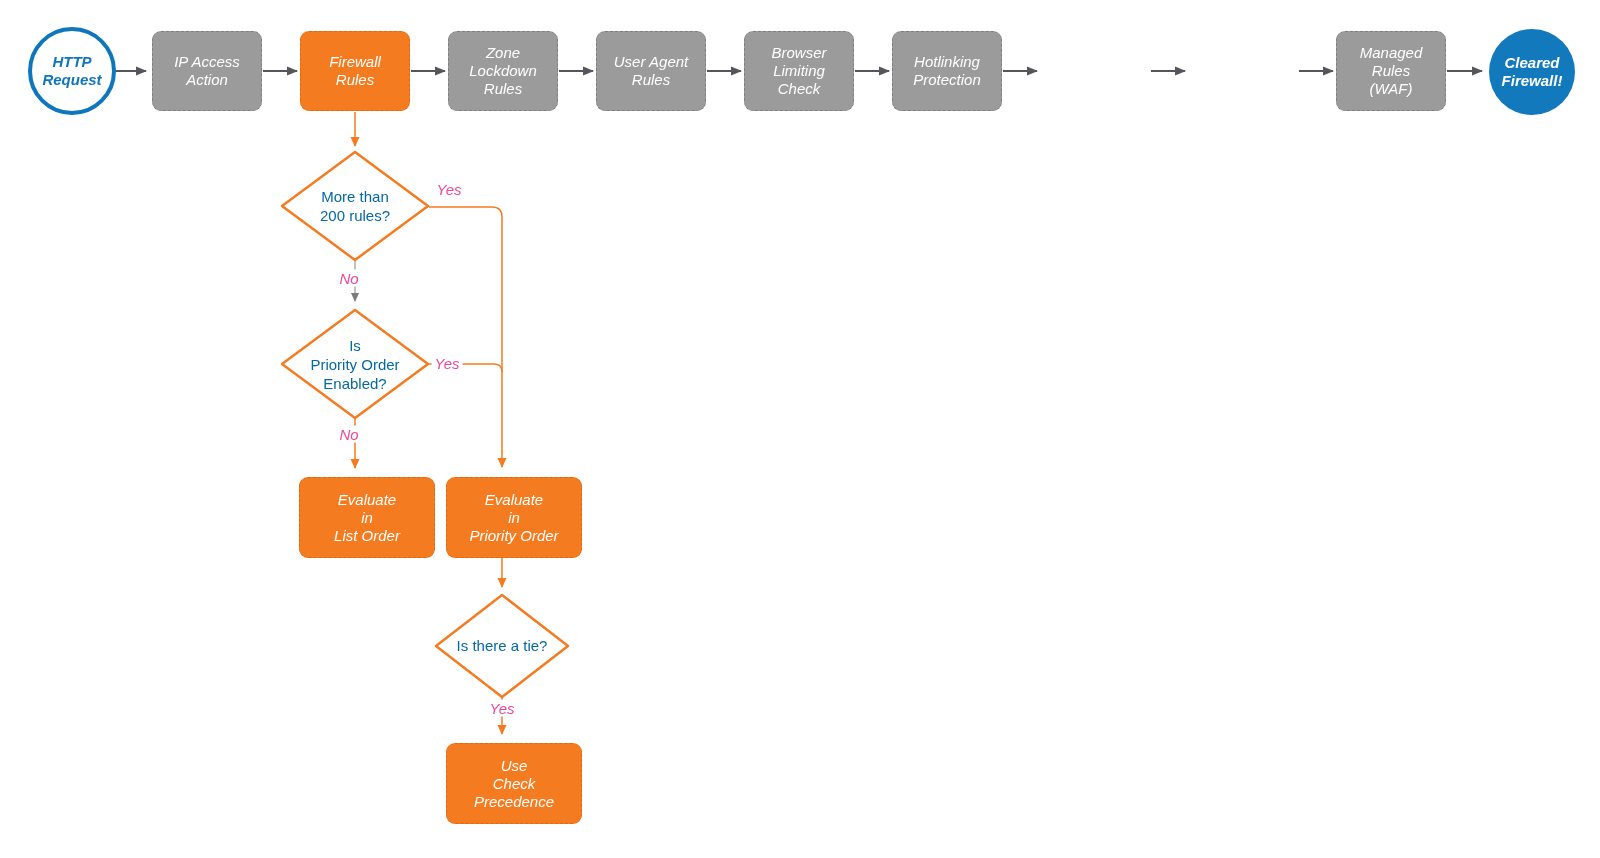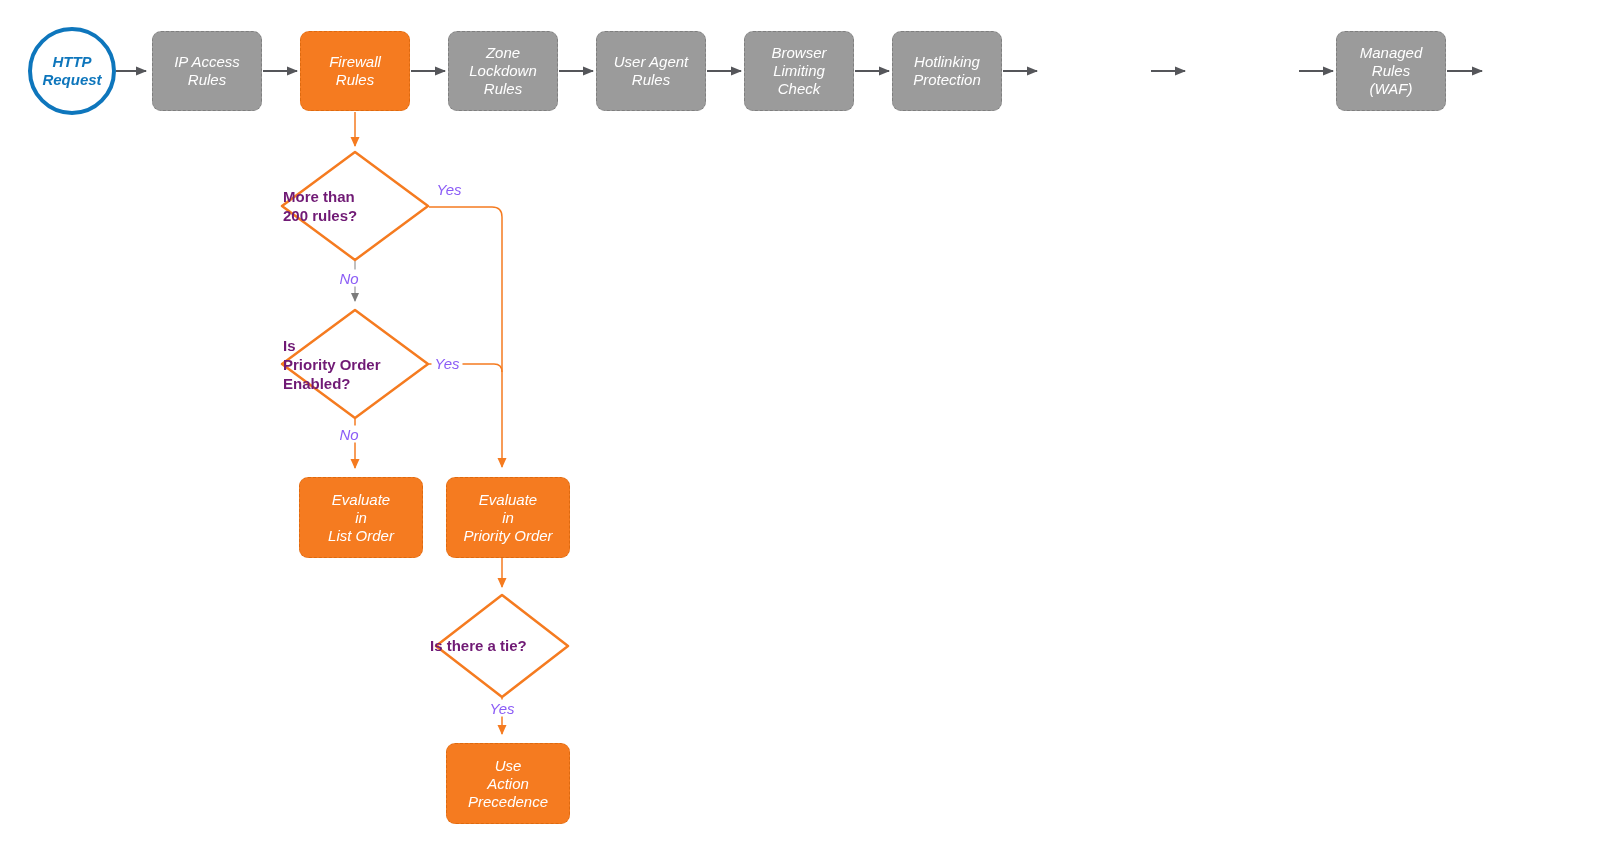--- a/index.html
+++ b/index.html
@@ -40,21 +40,21 @@
     border: 1px dashed #7F7F7F;
     color: #ffffff;
   }
   .orange {
     background: #F57B20;
     border: 1px dashed #DD6A10;
     color: #ffffff;
     align-items: center;
   }
   .action {
-    width: 124px;
+    width: 136px;
     height: 81px;
   }
   .circle {
     border-radius: 50%;
   }
   .circle .lbl { font-weight: bold; }
   .start-circle {
     left: 28px; top: 27px;
     width: 88px; height: 88px;
     background: #ffffff;
@@ -62,33 +62,33 @@
     color: #0E76BC;
   }
   .end-circle {
     left: 1489px; top: 29px;
     width: 86px; height: 86px;
     background: #1279BD;
     color: #ffffff;
   }
   .diamond-text {
     position: absolute;
-    color: #701a75;
+    text-align: center;
+    color: #0369a1;
     font-size: 15px;
     line-height: 19px;
     white-space: pre-line;
     transform: translate(-50%, -50%);
-    font-weight: bold;
   }
   .edge-label {
     position: absolute;
     transform: translate(-50%, -50%);
     font-style: italic;
     font-size: 15px;
-    color: #8b5cf6;
+    color: #ec4899;
     background: #ffffff;
     padding: 0 3px;
   }
 </style>
 </head>
 <body>
 
 <div class="canvas">
 
   <svg class="layer" viewBox="0 0 1600 858">
@@ -132,24 +132,28 @@
       <polygon points="355,152 428,206 355,260 282,206"></polygon>
       <polygon points="355,310 428,364 355,418 282,364"></polygon>
       <polygon points="502,595 568,646 502,697 436,646"></polygon>
     </g>
   </svg>
 
   <div class="node circle start-circle">
     <span class="lbl">HTTP
 Request</span>
   </div>
+  <div class="node circle end-circle">
+    <span class="lbl">Cleared
+Firewall!</span>
+  </div>
 
   <div class="node box gray" style="left:152px;top:31px">
     <span class="lbl">IP Access
-Rules</span>
+Action</span>
   </div>
   <div class="node box orange" style="left:300px;top:31px">
     <span class="lbl">Firewall
 Rules</span>
   </div>
   <div class="node box gray" style="left:448px;top:31px">
     <span class="lbl">Zone
 Lockdown
 Rules</span>
   </div>
@@ -184,21 +188,21 @@
 in
 List Order</span>
   </div>
   <div class="node box orange action" style="left:446px;top:477px">
     <span class="lbl">Evaluate
 in
 Priority Order</span>
   </div>
   <div class="node box orange action" style="left:446px;top:743px">
     <span class="lbl">Use
-Action
+Check
 Precedence</span>
   </div>
 
   <div class="edge-label" style="left:449px;top:189px">Yes</div>
   <div class="edge-label" style="left:349px;top:278px">No</div>
   <div class="edge-label" style="left:447px;top:363px">Yes</div>
   <div class="edge-label" style="left:349px;top:434px">No</div>
   <div class="edge-label" style="left:502px;top:708px">Yes</div>
 
 </div>

